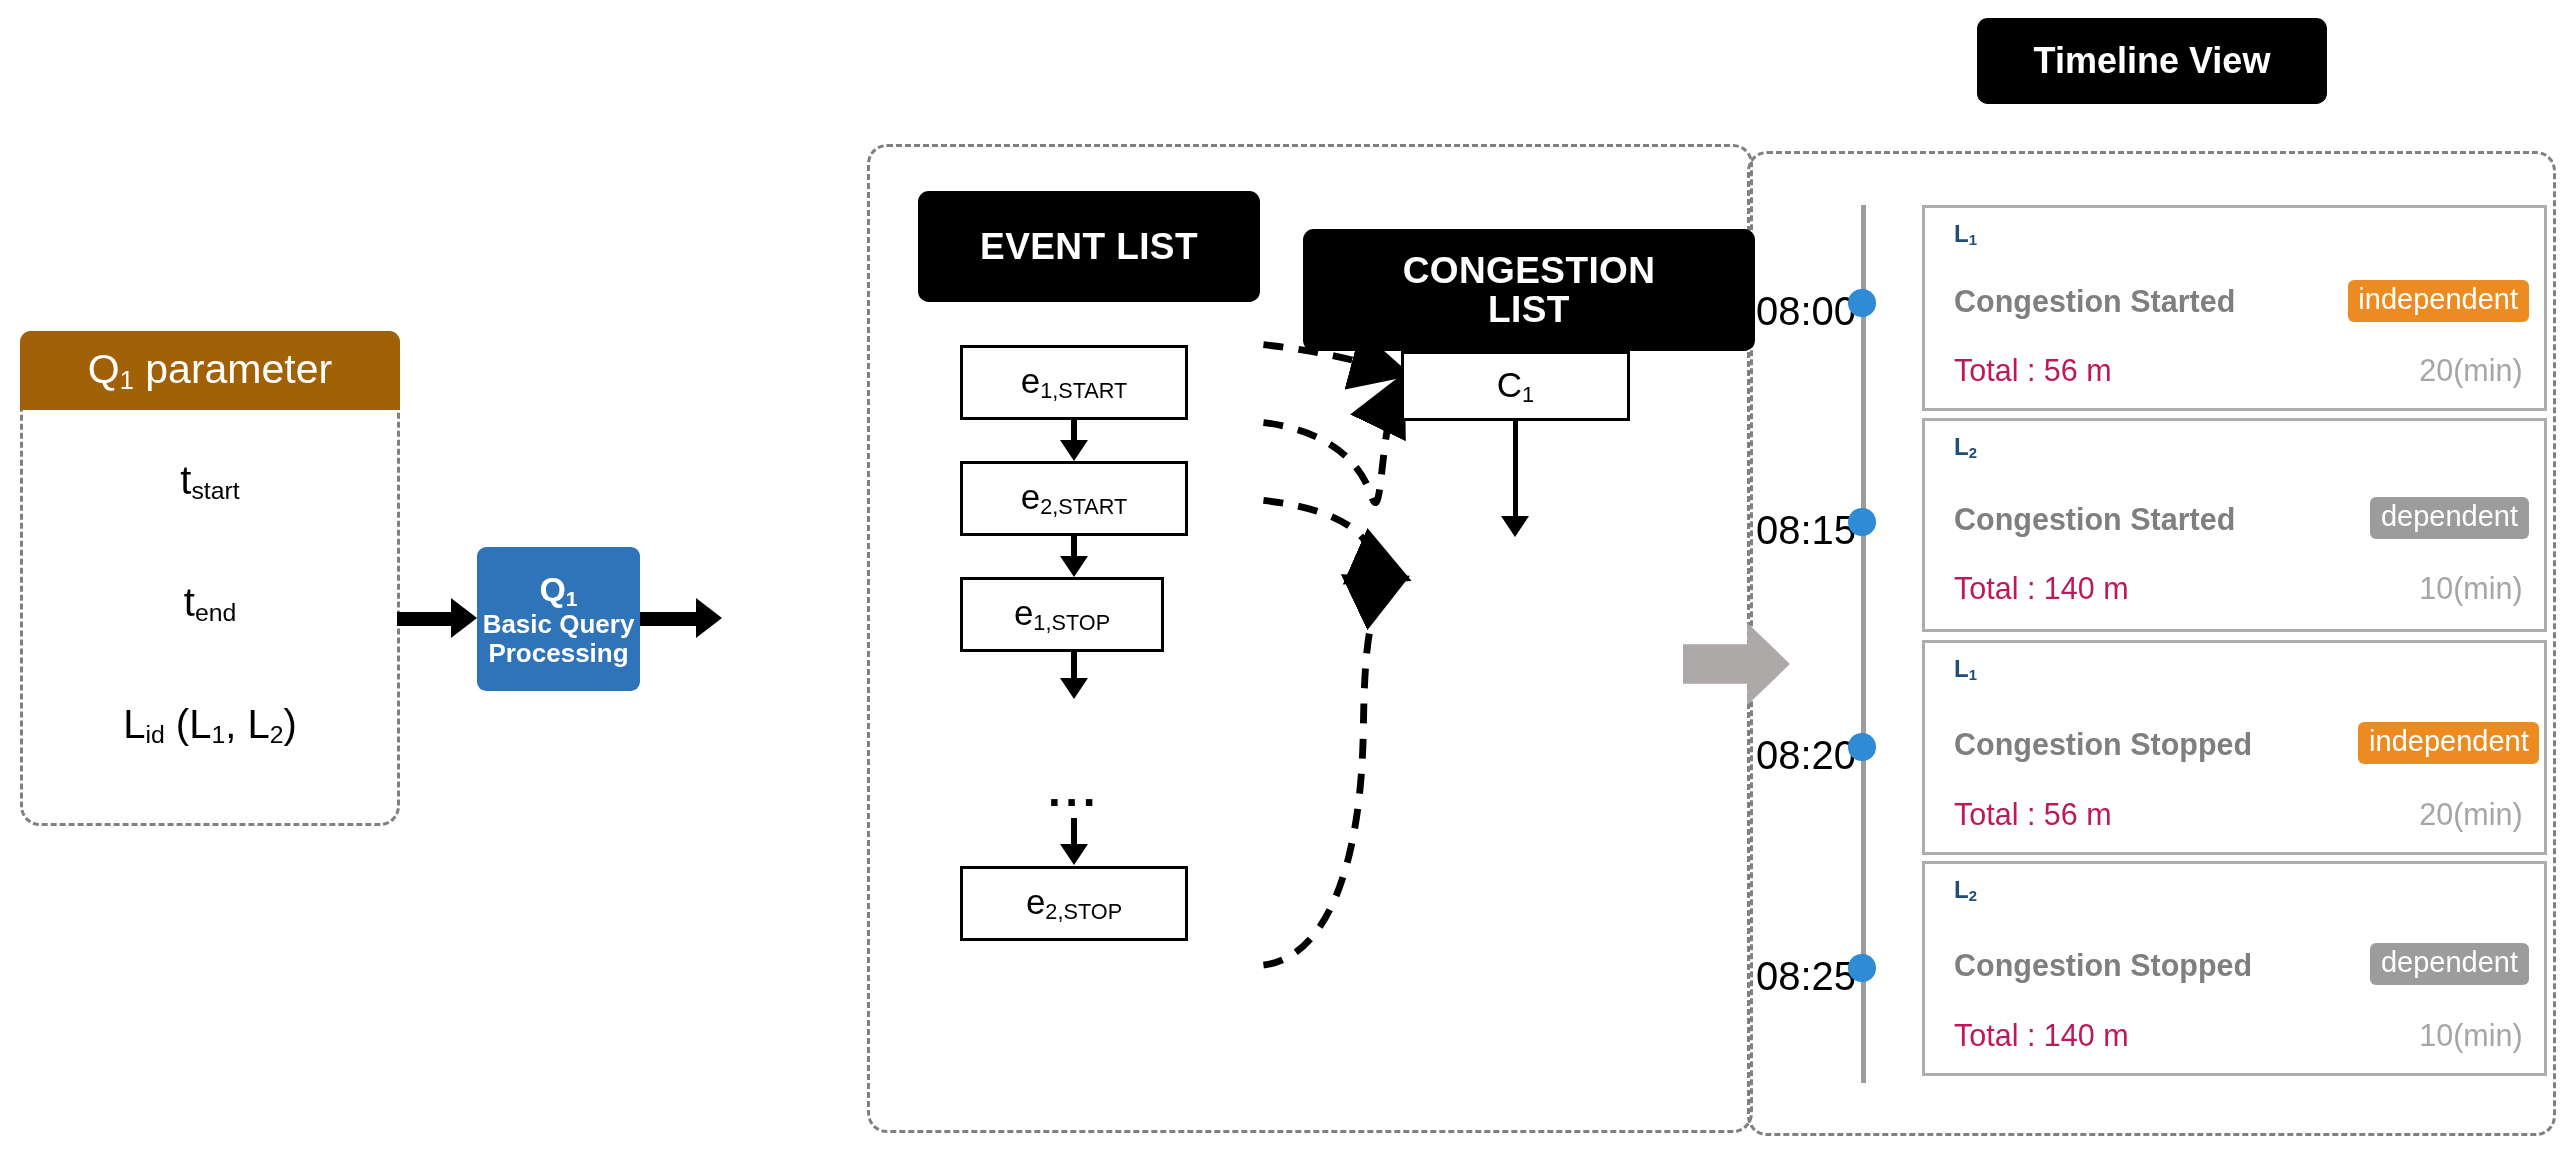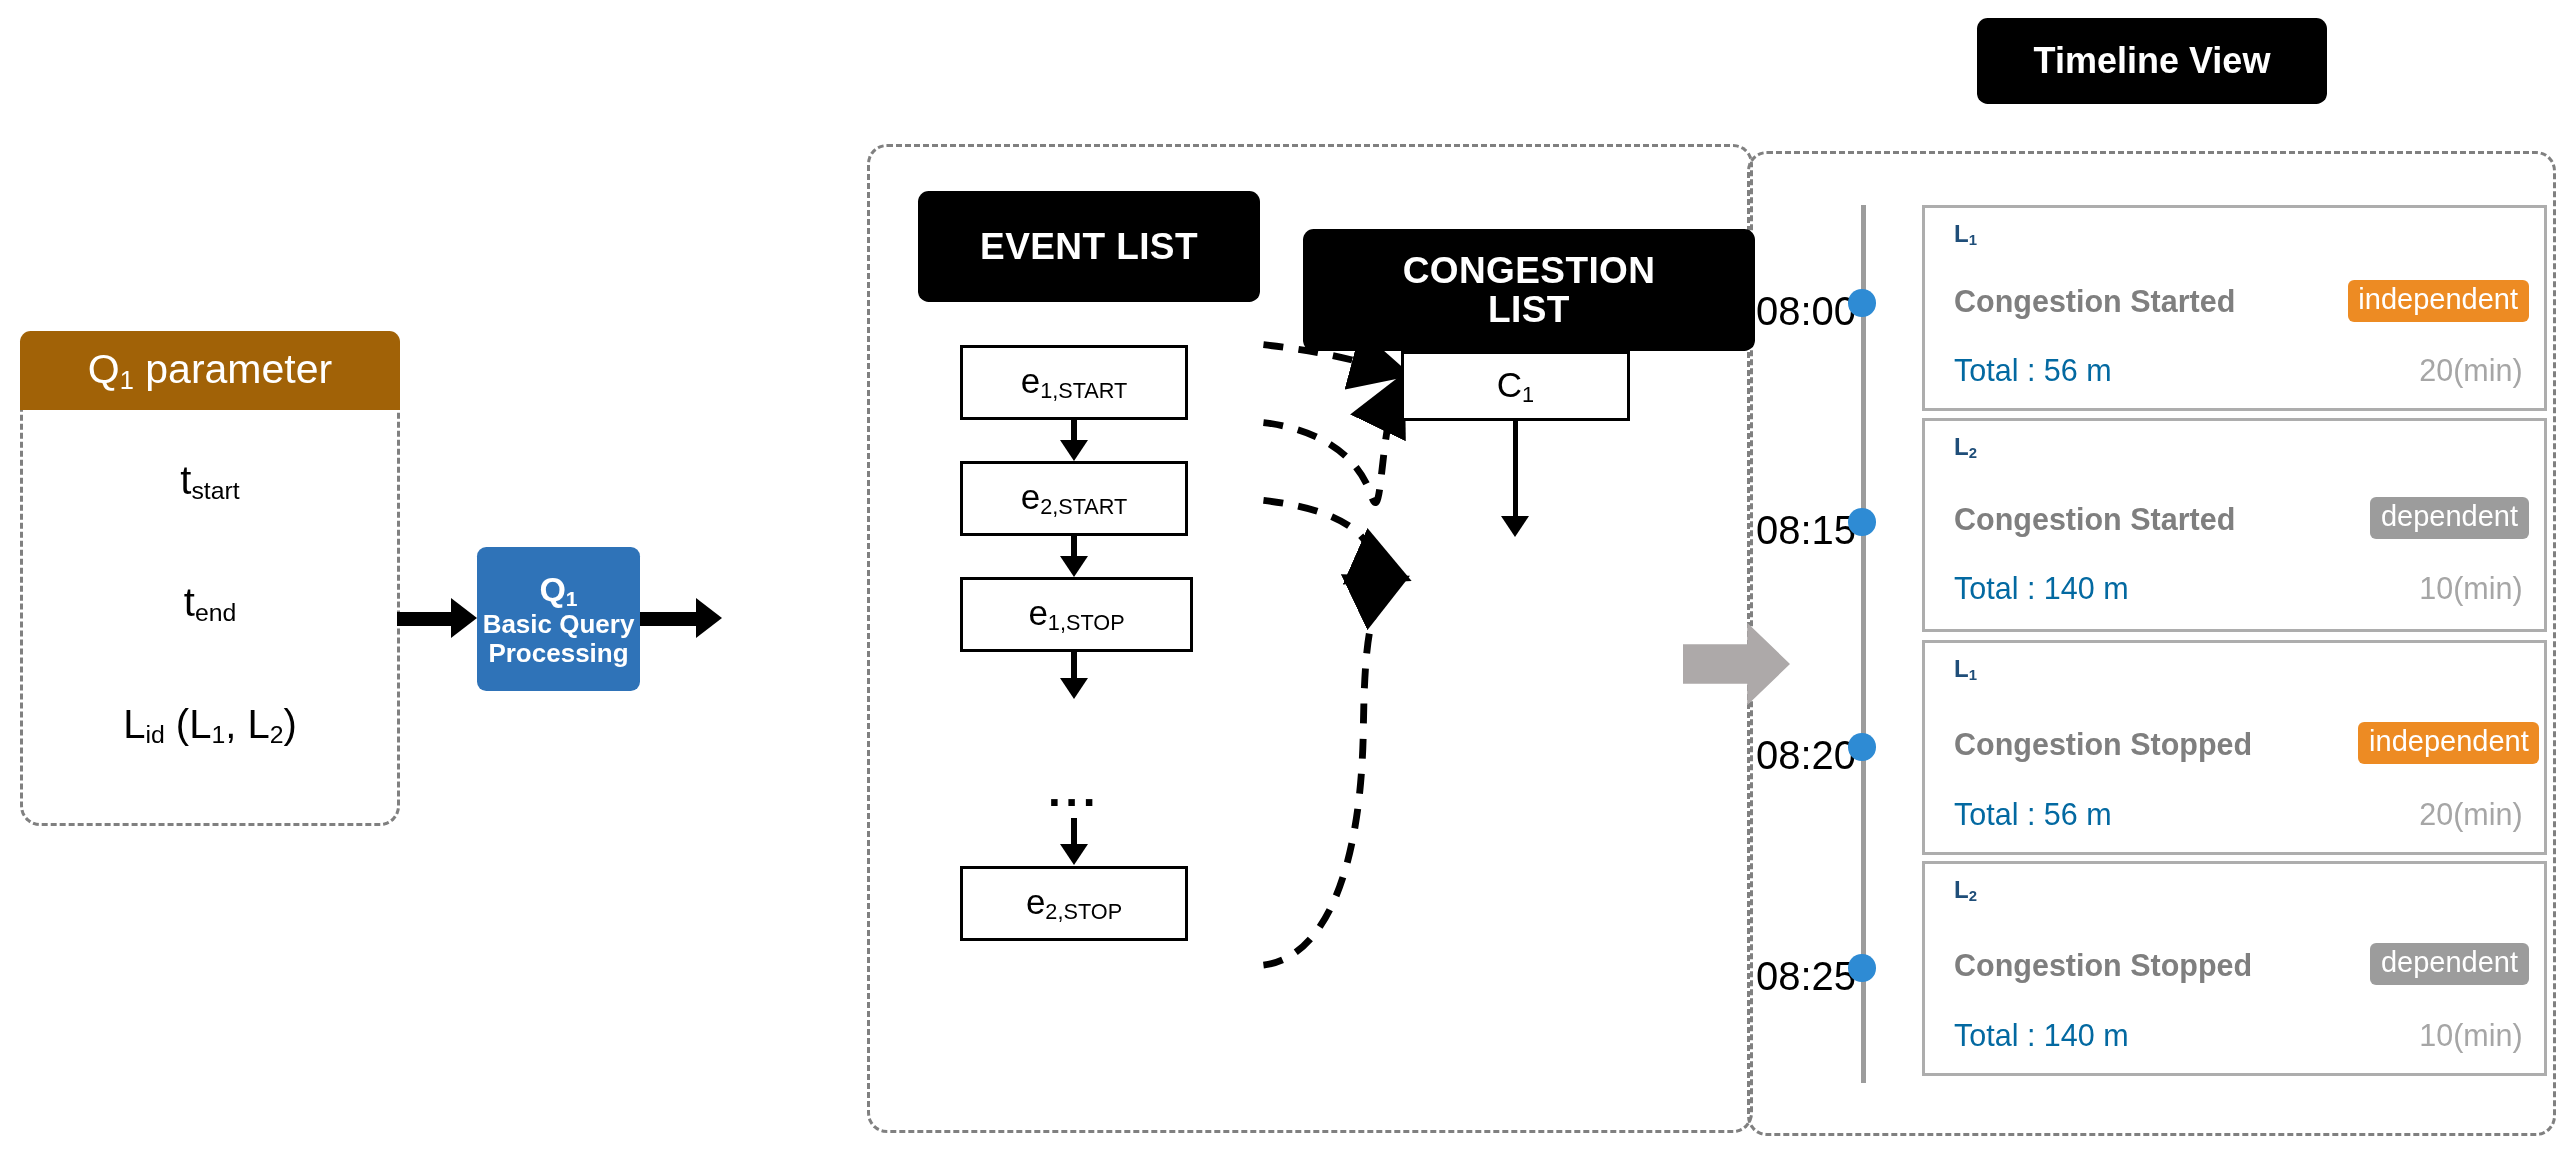--- a/index.html
+++ b/index.html
@@ -236,21 +236,21 @@
     display: flex; align-items: center; justify-content: center;
     padding: 3.1px 10.7px 6.1px 10.7px;
     box-sizing: border-box;
     white-space: nowrap;
   }
   .tl-badge.independent { background: #ED8B23; }
   .tl-badge.dependent  { background: #9C9C9C; }
   .tl-card-total {
     position: absolute;
     left: 29px;
-    color: #0369a1;
+    color: #be185d;
     font-size: 30.5px;
   }
   .tl-card-dur {
     position: absolute;
     right: 21.4px;
     color: #A6A6A6;
     font-size: 30.5px;
   }
 </style>
 </head>
@@ -325,21 +325,21 @@
   </div>
 
   <div class="node-box" style="left:960px; top:461px; width:228px; height:75px;">
     <span><span>e</span><span class="sub">2,START</span></span>
   </div>
   <div class="vconn" style="left:960px; top:536px; width:228px; height:41px;">
     <div class="shaft" style="height:23px;"></div>
       <div class="head"></div>
   </div>
 
-  <div class="node-box" style="left:960px; top:577px; width:233px; height:75px;">
+  <div class="node-box" style="left:960px; top:577px; width:204px; height:75px;">
     <span><span>e</span><span class="sub">1,STOP</span></span>
   </div>
   <div class="vconn" style="left:960px; top:652px; width:228px; height:47px;">
     <div class="shaft" style="height:29px;"></div>
       <div class="head"></div>
   </div>
 
   <div class="ellipsis-node" style="left:960px; top:763px; width:228px;">...</div>
 
   <div class="vconn" style="left:960px; top:818px; width:228px; height:47px;">

